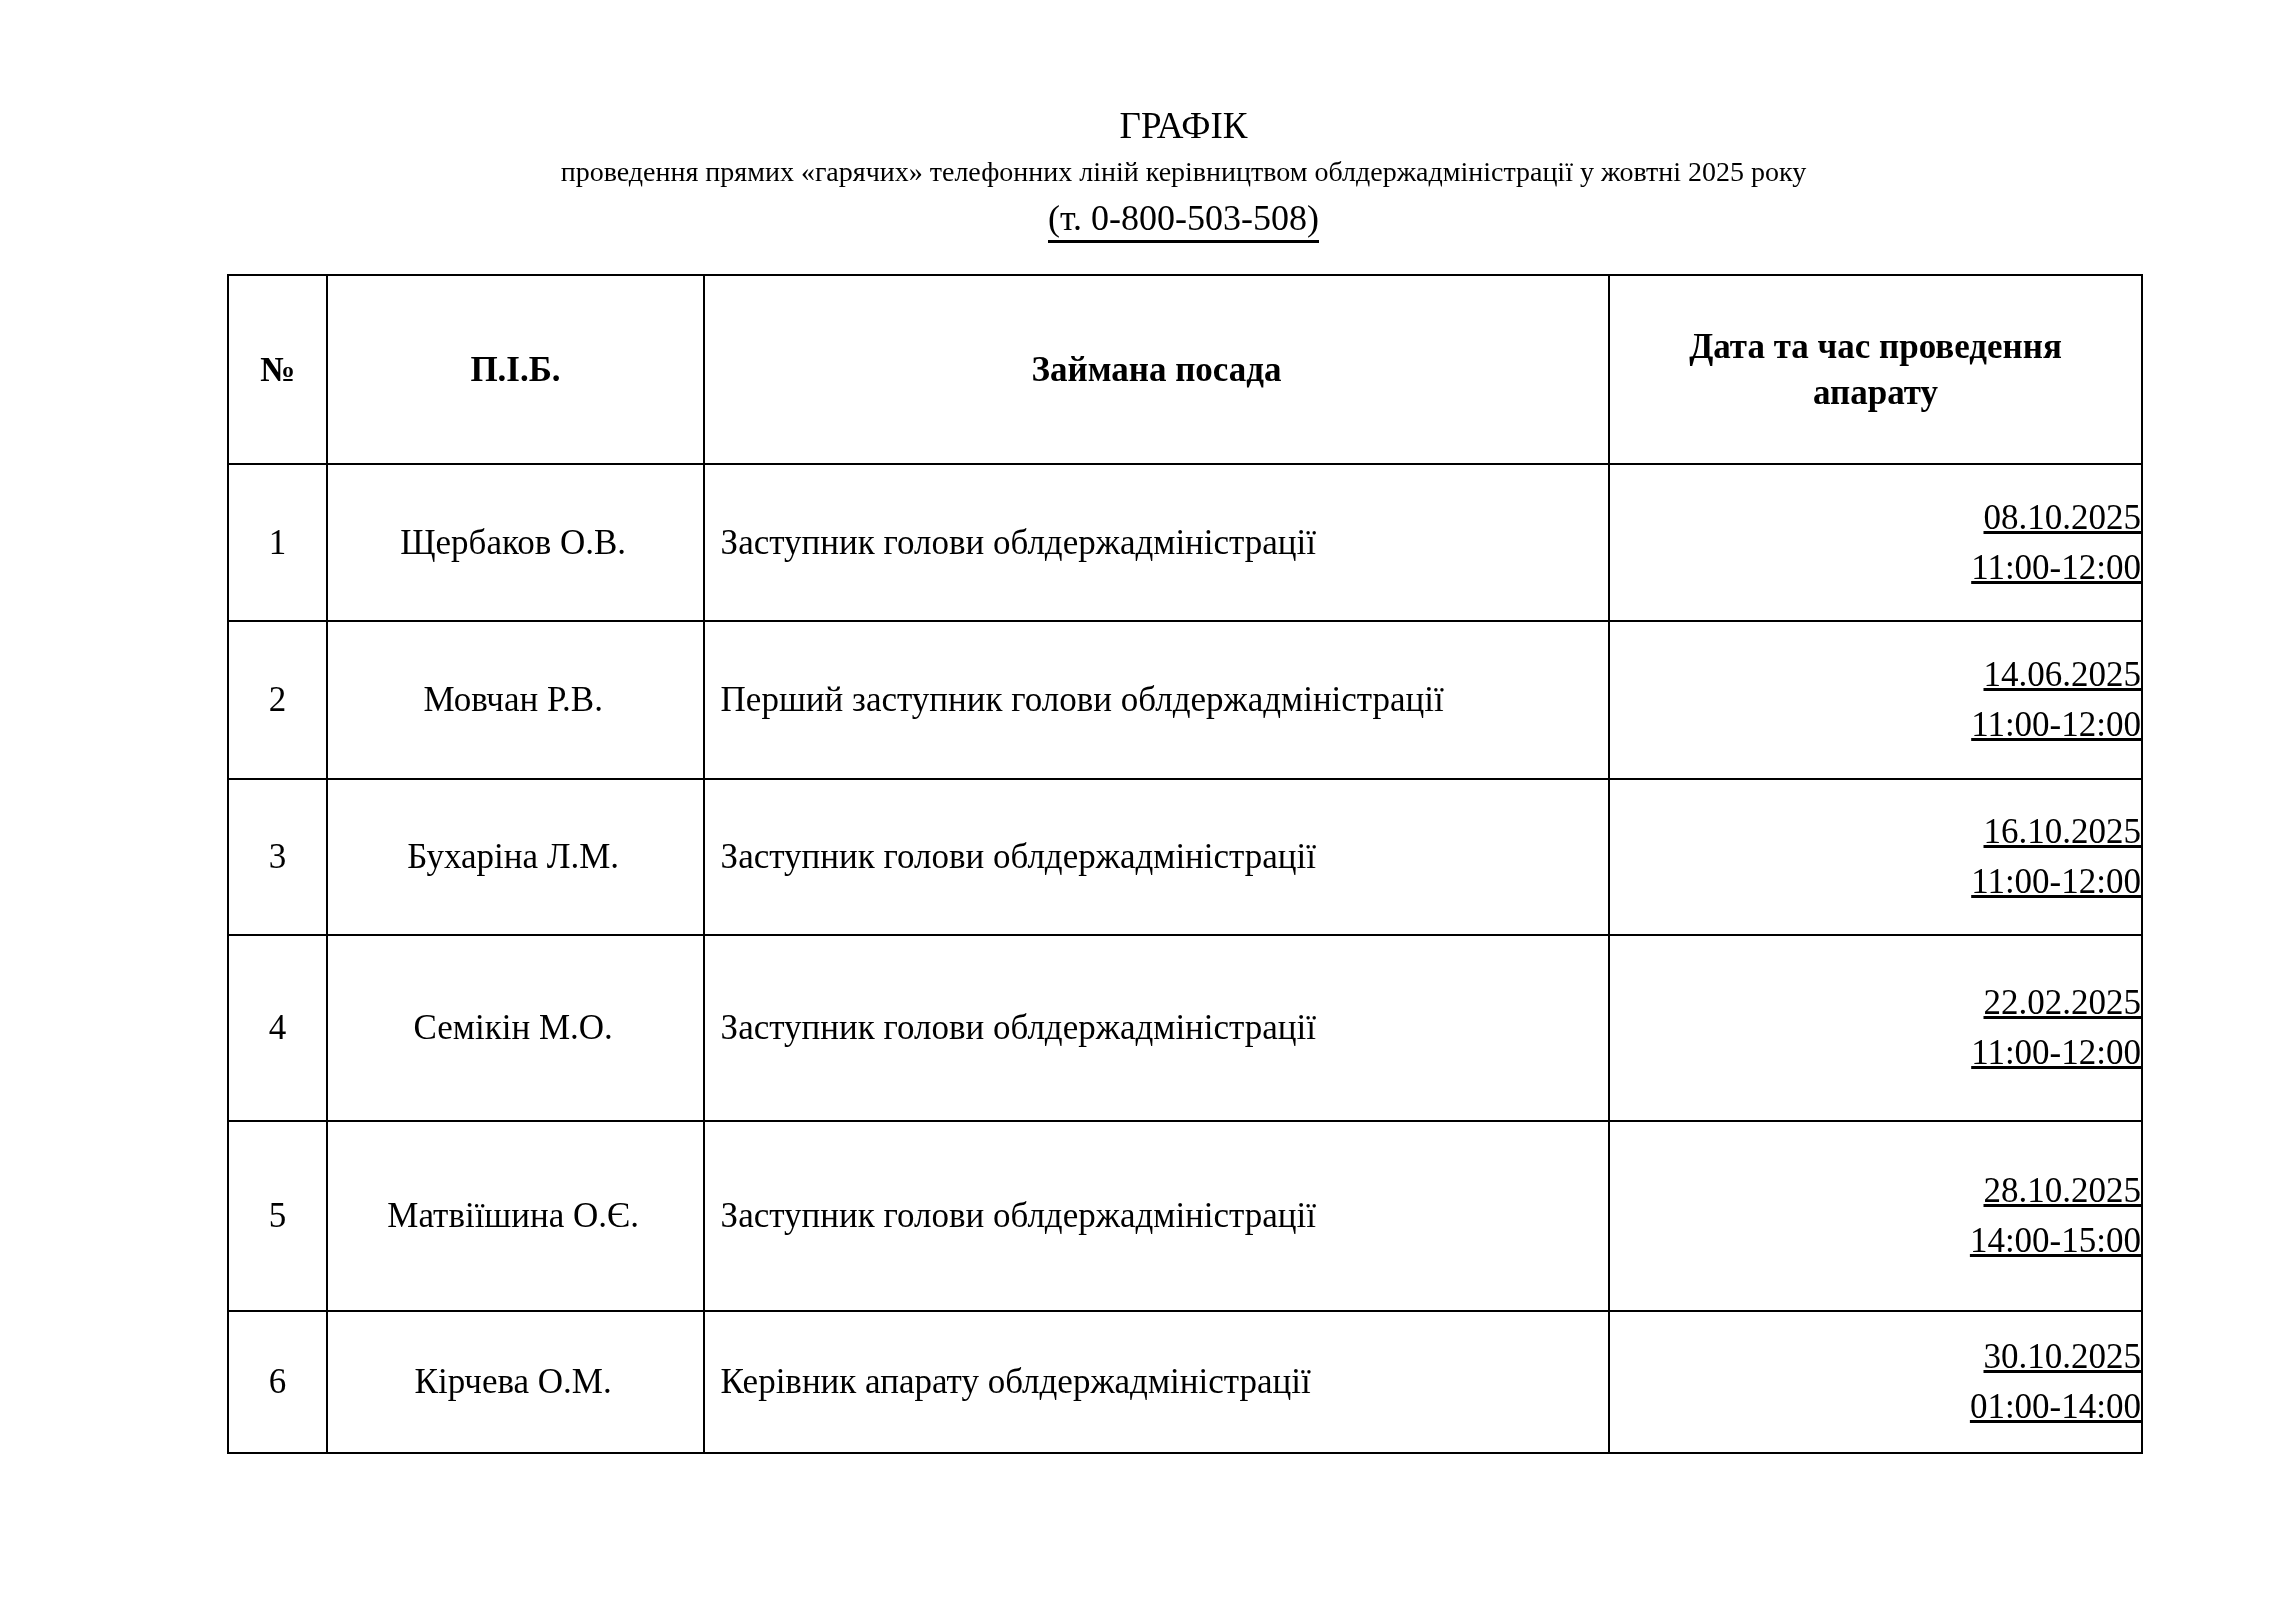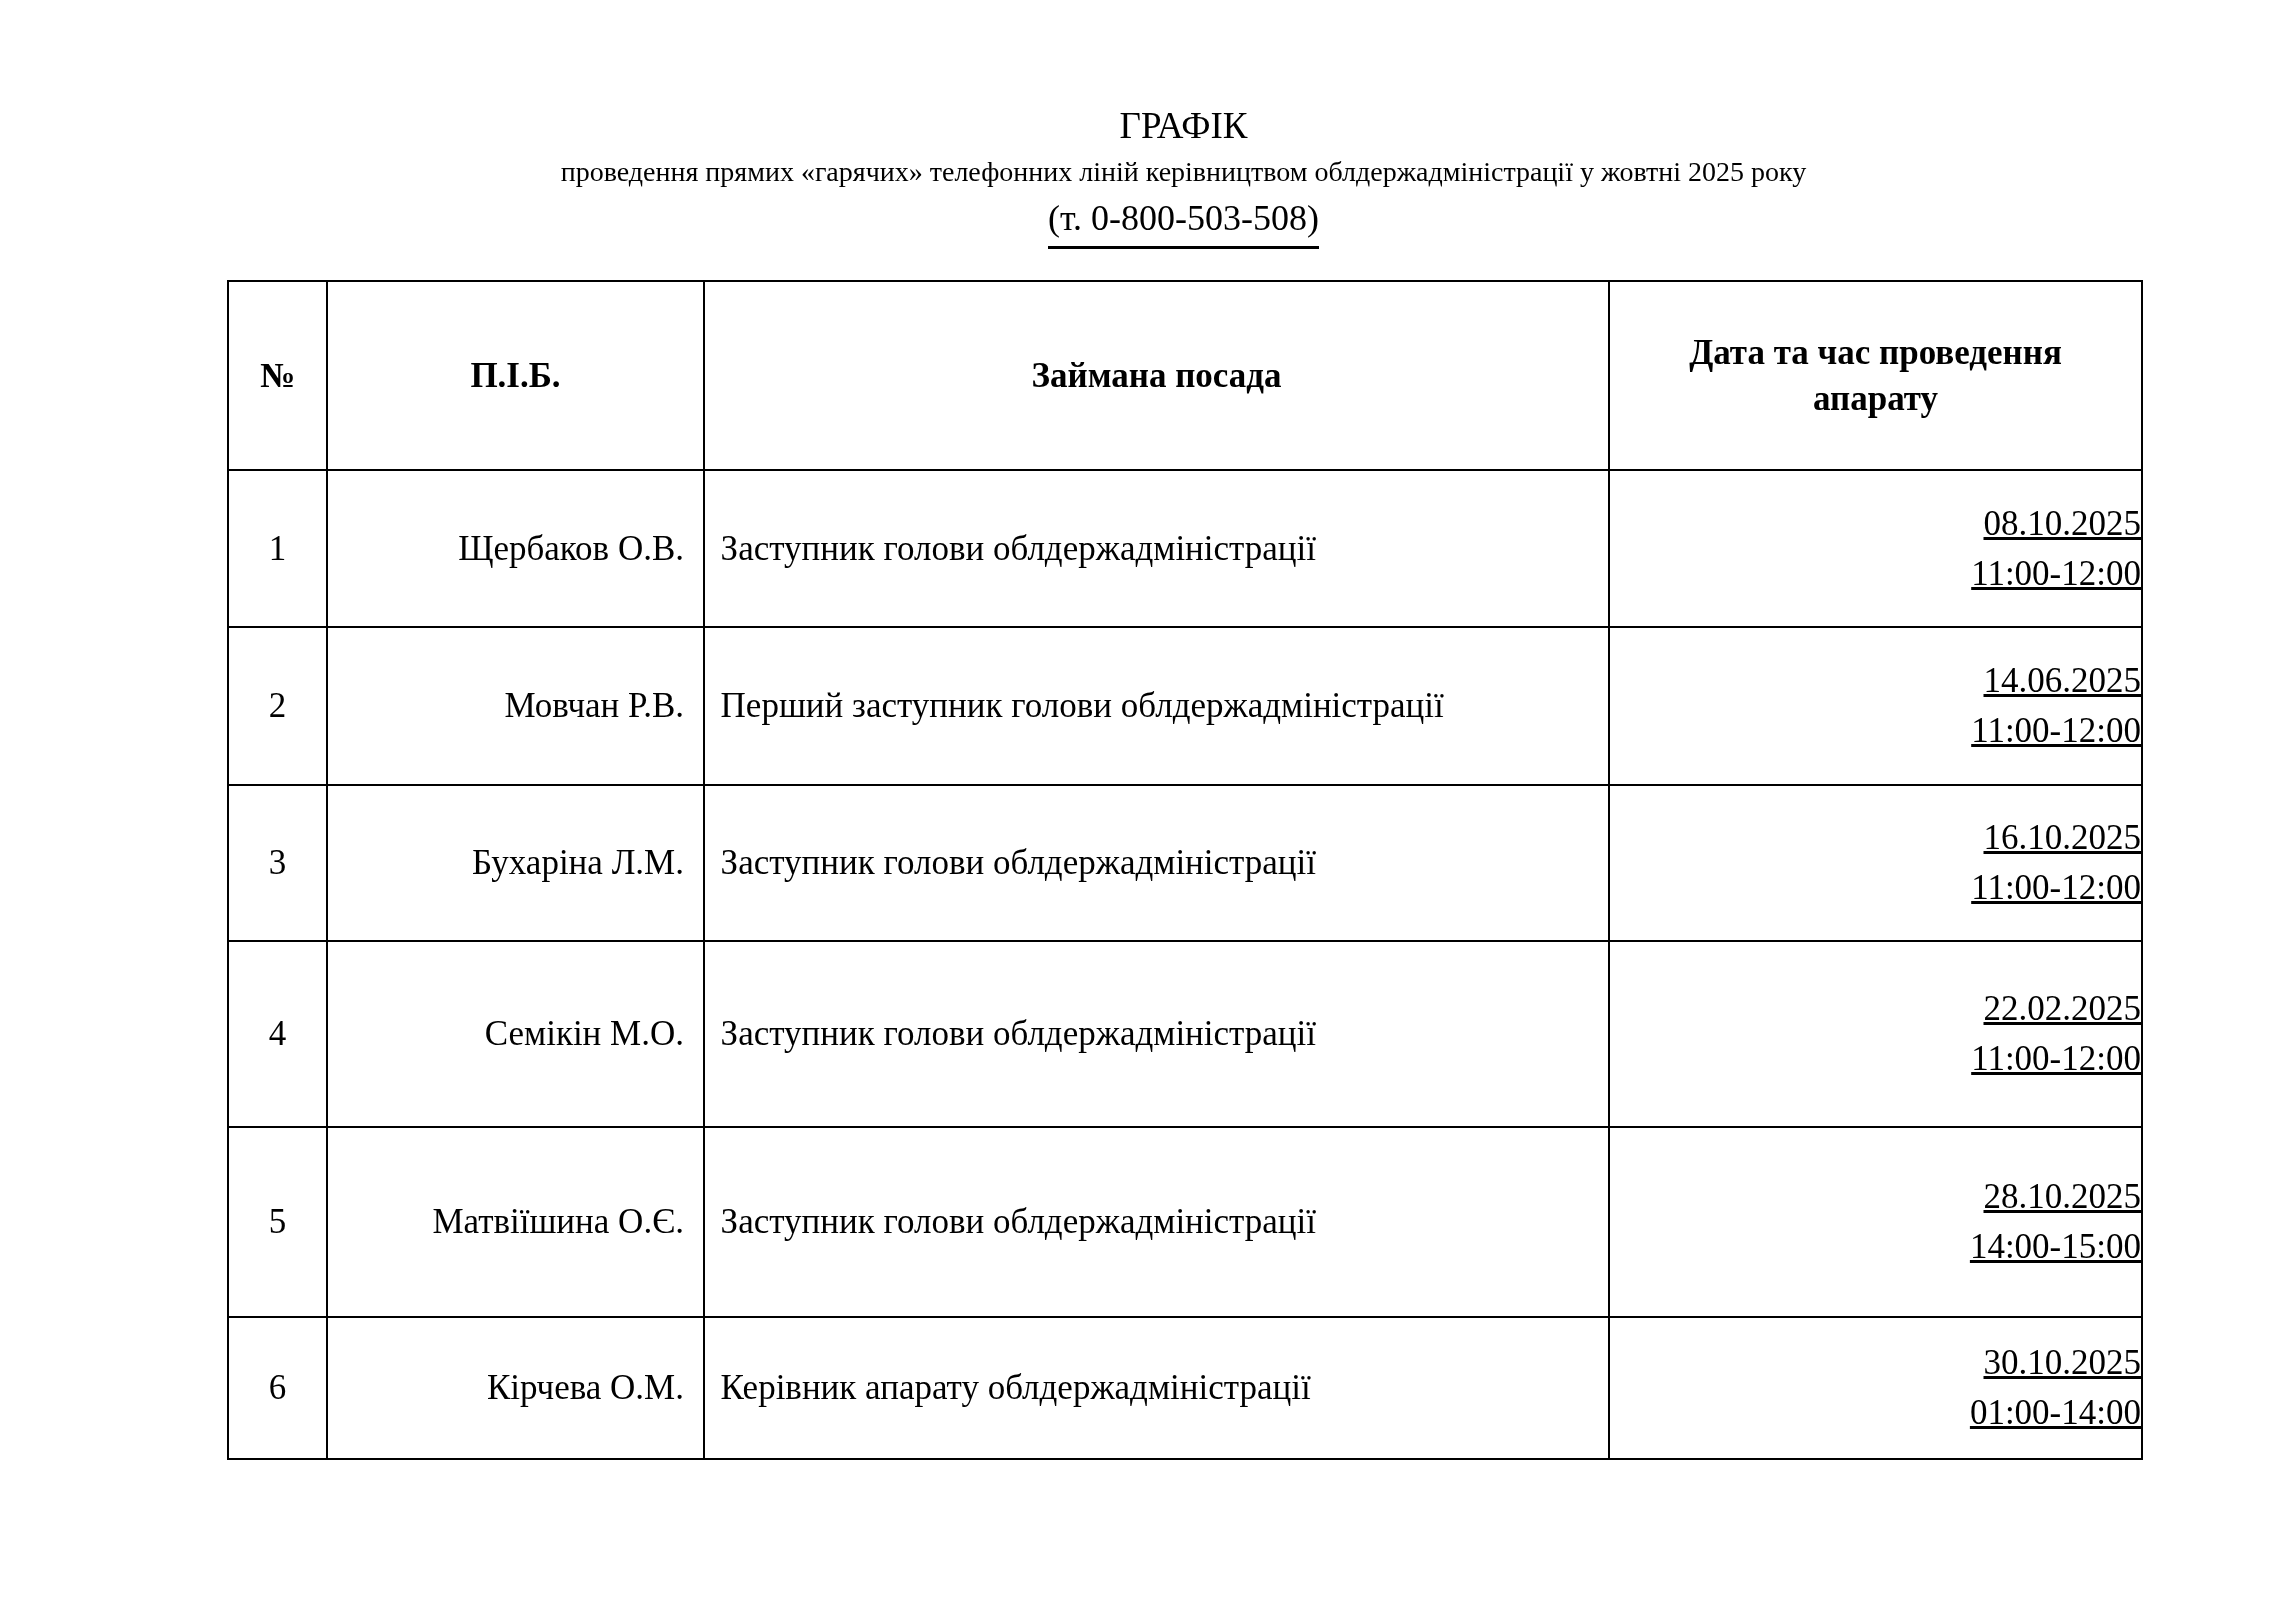--- a/index.html
+++ b/index.html
@@ -31,21 +31,21 @@
     line-height: 46px;
   }
   .phone-row {
     line-height: 46px;
     font-size: 36px;
   }
   .phone-underline {
     display: inline-block;
     line-height: 38px;
     border-bottom: 3.3px solid #000000;
-    padding-bottom: 9px;
+    padding-bottom: 3px;
   }
   table.schedule {
     border-collapse: collapse;
     table-layout: fixed;
     width: 1913px;
     margin-left: 227px;
     margin-top: 31px;
     border: 2.6px solid #000000;
   }
   table.schedule td, table.schedule th {
@@ -57,21 +57,21 @@
   th.hdr {
     font-weight: bold;
     text-align: center;
     line-height: 1.3;
     padding: 0 26px;
   }
   td.c-num {
     text-align: center;
   }
   td.c-name {
-    text-align: right;
+    text-align: center;
     padding-left: 14.3px;
     padding-right: 19px;
   }
   td.c-pos {
     text-align: left;
     padding-left: 15.6px;
     padding-right: 25px;
   }
   td.c-date {
     text-align: right;

